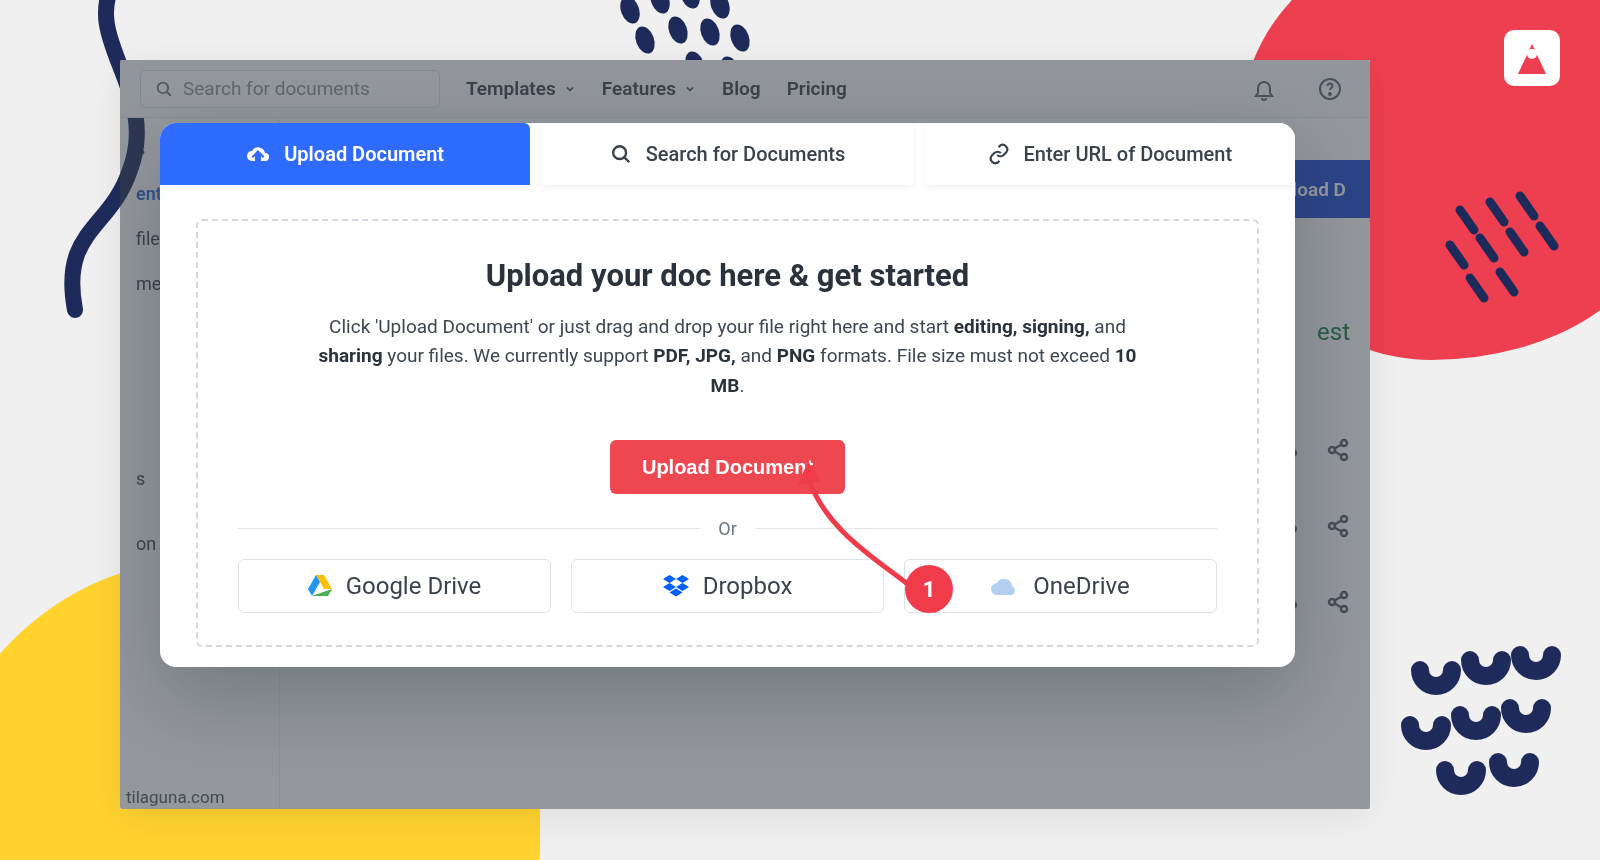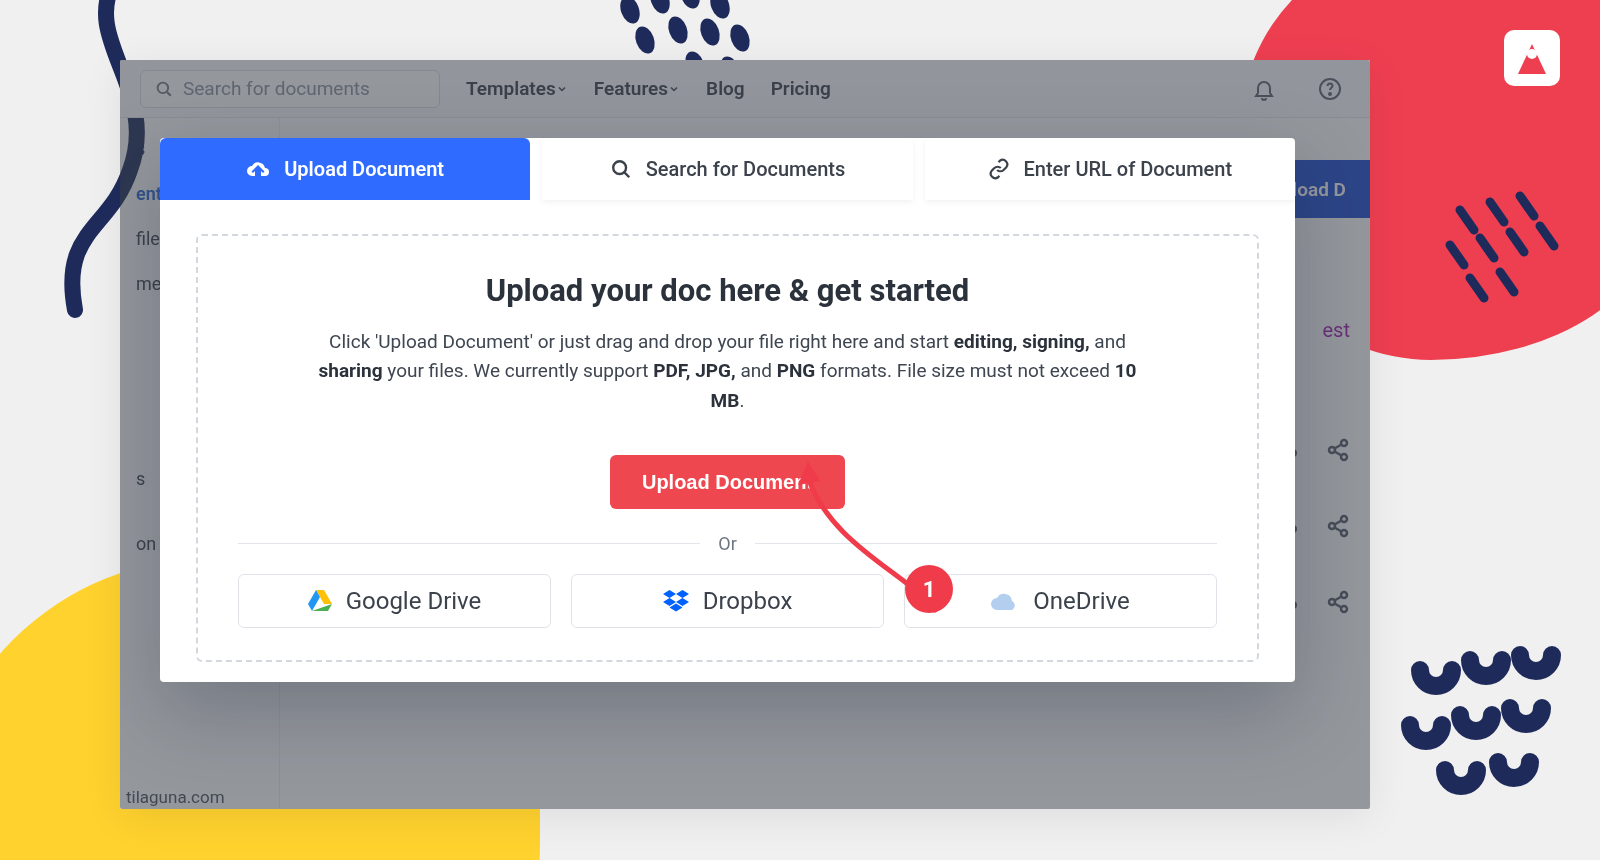--- a/index.html
+++ b/index.html
@@ -15,39 +15,39 @@
 .doodle-right { right:30px; top:190px; }
 .doodle-br { right:20px; bottom:60px; }
 .logo-tr { position:absolute; right:40px; top:30px; z-index:2; }
 
 
 .app-frame { position:absolute; left:120px; top:60px; width:1250px; height:749px; background:#fff; box-shadow:0 8px 40px rgba(0,0,0,0.08); overflow:hidden; border-radius:2px; }
 .modal-overlay { position:absolute; inset:0; background:rgba(60,65,75,0.55); z-index:5; }
 
 .topbar { display:flex; align-items:center; height:58px; padding:0 20px; gap:26px; background:#fafbfc; border-bottom:1px solid #e6e8eb; font-size:19px; color:#3e4651; position:relative; z-index:1; }
 .search-box { display:flex; align-items:center; gap:10px; width:300px; height:38px; padding:0 14px; border:1px solid #d9dde2; border-radius:6px; color:#8a939f; background:#fff; }
-.nav-item { display:flex; align-items:center; font-weight:600; color:#3b424c; }
+.nav-item { display:flex; align-items:center; gap:8px; font-weight:600; color:#3b424c; }
 .nav-item .chev { width:12px; height:12px; }
 .topbar .spacer { flex:1; }
 .icon-btn { width:40px; height:40px; display:flex; align-items:center; justify-content:center; border-radius:50%; color:#5a6370; }
 
 .below-top { display:flex; height:calc(100% - 58px); }
 .sidebar { width:160px; background:#fff; border-right:1px solid #eceff2; padding-top:8px; font-size:18px; color:#3b424c; }
 .sidebar-item { padding:12px 16px; white-space:nowrap; overflow:hidden; }
 .sidebar-item.active { color:#2868d9; font-weight:600; }
 .sidebar-foot { position:absolute; left:0; bottom:0; padding:10px 0 2px 6px; font-size:17px; color:#4a525d; }
 
 .main { flex:1; position:relative; }
 .right-upload-btn { position:absolute; right:0; top:42px; height:58px; padding:0 24px 0 20px; background:#1a4bd1; color:#fff; font-size:19px; font-weight:600; display:flex; align-items:center; border-radius:4px 0 0 4px; }
 .right-actions { position:absolute; right:20px; top:320px; display:flex; flex-direction:column; gap:52px; color:#545c68; }
 .ra-row { display:flex; gap:28px; }
-.filter-by { position:absolute; right:20px; top:200px; font-size:20px; color:#a21caf; }
-
-
-.modal { position:absolute; left:40px; top:78px; width:1135px; background:#fff; border-radius:4px; z-index:10; box-shadow:0 30px 80px rgba(20,30,50,0.25); overflow:hidden; }
+.filter-by { position:absolute; right:20px; top:200px; font-size:24px; color:#15803d; }
+
+
+.modal { position:absolute; left:40px; top:63px; width:1135px; background:#fff; border-radius:16px; z-index:10; box-shadow:0 30px 80px rgba(20,30,50,0.25); overflow:hidden; }
 .tabs { display:flex; gap:12px; padding:0; }
 .tab { flex:1; height:62px; display:flex; align-items:center; justify-content:center; gap:14px; font-size:20px; font-weight:500; color:#3b424c; background:#fff; border-radius:6px 6px 0 0; cursor:pointer; }
 .tab.active { background:#2f6bff; color:#fff; font-weight:600; }
 .tab:not(.active) { box-shadow:0 2px 6px rgba(0,0,0,0.06); }
 .modal-body { padding:34px 36px 20px; }
 .dashed { border:2px dashed #d3d8df; border-radius:6px; padding:36px 40px 32px; text-align:center; }
 .dashed h2 { font-size:31px; font-weight:700; color:#2b323b; margin-bottom:18px; }
 .dashed p { font-size:19px; color:#3e4651; line-height:1.55; max-width:830px; margin:12px auto; }
 .dashed p b { font-weight:700; color:#2b323b; }
 .upload-btn { display:inline-flex; align-items:center; justify-content:center; height:54px; padding:0 32px; margin-top:28px; background:#ef4750; color:#fff; font-size:20px; font-weight:600; border:none; border-radius:6px; cursor:pointer; }

